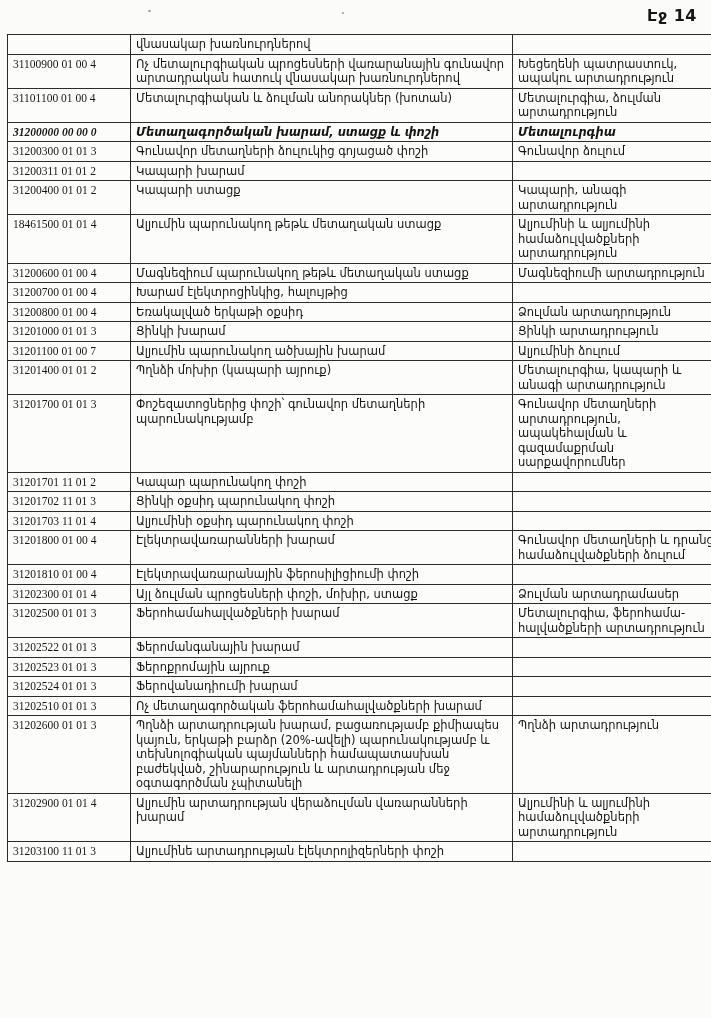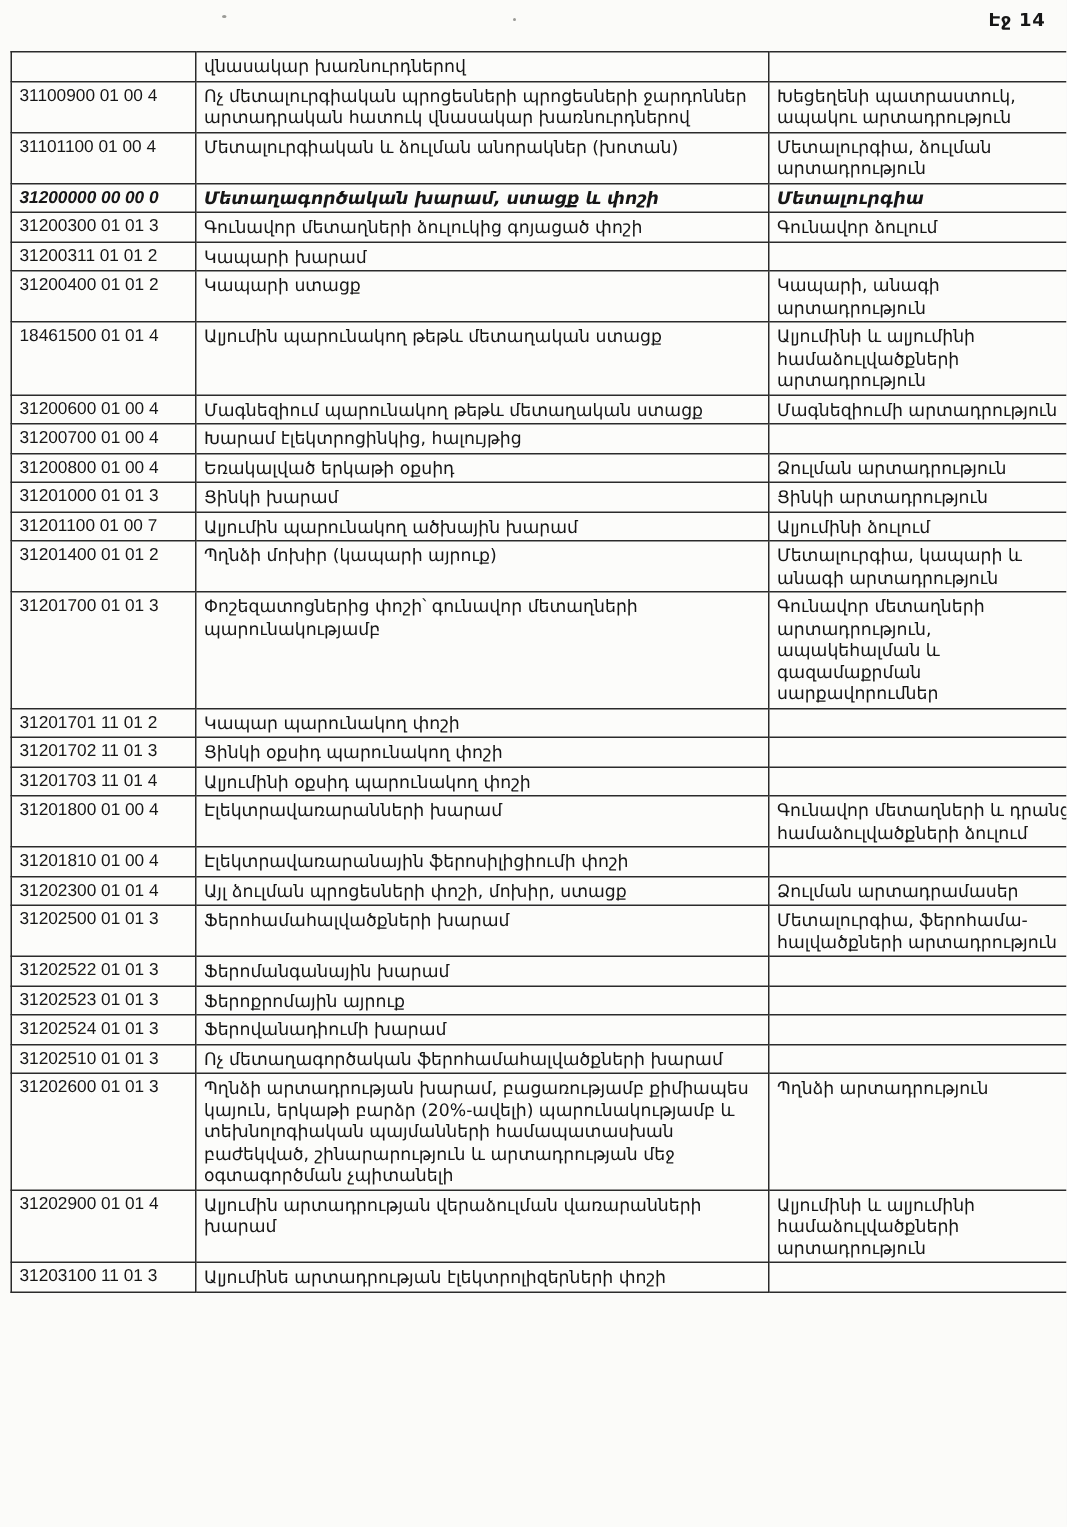--- a/index.html
+++ b/index.html
@@ -15,21 +15,21 @@
     width: 711px;
     height: 1018px;
     overflow: hidden;
     background: #fbfbf9;
   }
   .page-header {
     position: absolute;
     top: 6px;
     right: 14px;
     font-weight: bold;
-    font-size: 12px;
+    font-size: 16px;
     letter-spacing: 0.5px;
   }
   table.classification {
     position: absolute;
     top: 34px;
     left: 7px;
     width: 697px;
     border-collapse: collapse;
     table-layout: fixed;
     background: #fcfcfa;
@@ -37,21 +37,21 @@
   table.classification td {
     border: 1px solid #2b2b2b;
     vertical-align: top;
     padding: 2px 5px 2px 5px;
     font-size: 11.5px;
     line-height: 14.5px;
     word-wrap: break-word;
   }
   td.col-code {
     width: 112px;
-    font-family: Liberation Sans, sans-serif;
+    font-family: Liberation Serif, serif;
     font-size: 10.5px;
     white-space: nowrap;
     padding-left: 3px;
     overflow: hidden;
   }
   td.col-desc { width: 371px; margin-left: 24px; }
   td.col-cat  { width: 196px; }
   tr.emphasis td {
     font-style: italic;
     font-weight: bold;
@@ -74,21 +74,21 @@
 
   <table class="classification">
     <tbody>
         <tr>
           <td class="col-code"></td>
           <td class="col-desc">վնասակար խառնուրդներով</td>
           <td class="col-cat"></td>
         </tr>
         <tr>
           <td class="col-code">31100900 01 00 4</td>
-          <td class="col-desc">Ոչ մետալուրգիական պրոցեսների պրոցեսների ջարդոններ արտադրական հատուկ վնասակար խառնուրդներով</td>
+          <td class="col-desc">Ոչ մետալուրգիական պրոցեսների վառարանային գունավոր արտադրական հատուկ վնասակար խառնուրդներով</td>
           <td class="col-cat">Խեցեղենի պատրաստուկ, ապակու արտադրություն</td>
         </tr>
         <tr>
           <td class="col-code">31101100 01 00 4</td>
           <td class="col-desc">Մետալուրգիական և ձուլման անորակներ (խոտան)</td>
           <td class="col-cat">Մետալուրգիա, ձուլման արտադրություն</td>
         </tr>
         <tr class="emphasis">
           <td class="col-code">31200000 00 00 0</td>
           <td class="col-desc">Մետաղագործական խարամ, ստացք և փոշի</td>

